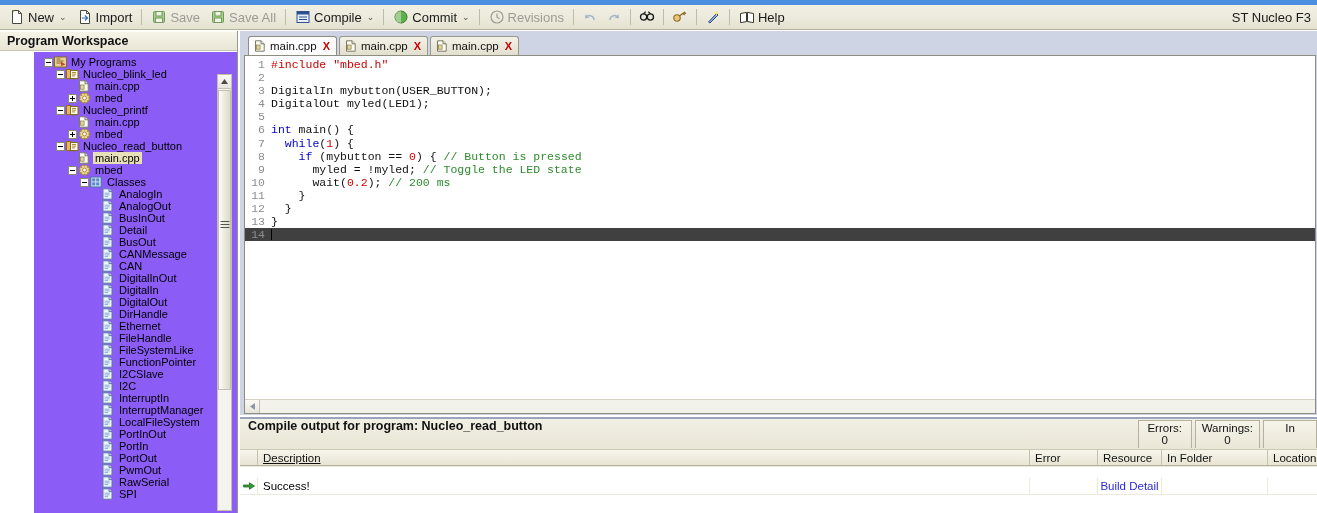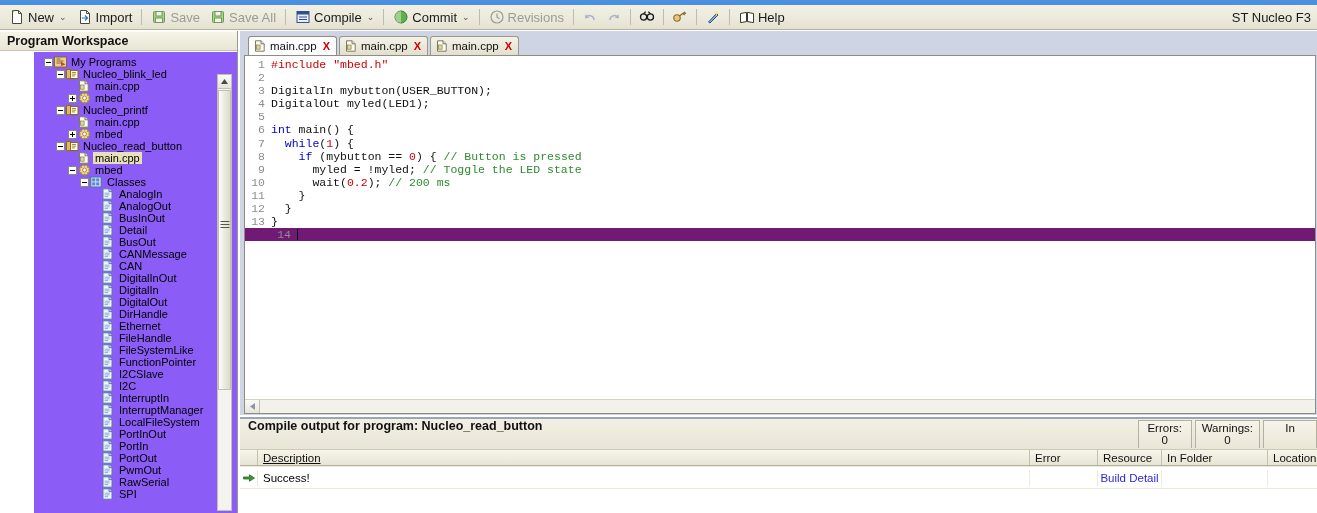--- a/index.html
+++ b/index.html
@@ -151,21 +151,21 @@
     position: absolute; left: 0; top: 0; right: 0; bottom: 14px;
     overflow: hidden; background:#fff;
   }
   .code {
     font-family: "Liberation Mono", monospace;
     font-size: 11.5px; line-height: 13.1px;
     padding-top: 2px;
     white-space: pre;
   }
   .ln-row { display: flex; height: 13.1px; }
-  .ln-row.cur { background: #701a75; padding-left: 26px; }
+  .ln-row.cur { background: #404040; }
   .ln {
     width: 26px; flex: 0 0 26px; text-align: right; padding-right: 6px;
     color: #8d8d8d; user-select: none;
   }
   .src { flex: 1 1 auto; color: #111; }
   .k  { color: #0000cc; }
   .pp { color: #cc0000; }
   .st { color: #cc0000; }
   .cm { color: #2e8b2e; }
   .nm { color: #cc0000; }
@@ -211,22 +211,22 @@
     background: linear-gradient(to bottom,#f7f5ea,#e8e5d5);
     border-top: 1px solid #cdc9b8; border-bottom: 1px solid #b5b1a0;
     font-size: 11.5px; color: #111;
   }
   .col-head .c {
     border-right: 1px solid #c5c1b0; padding: 1px 5px;
     display: flex; align-items: center; overflow: hidden; white-space: nowrap;
   }
   .grid-body { background: #fff; position:absolute; left:0; right:0; top:48px; bottom:0; }
   .row {
-    display: flex; height: 22px; font-size: 11.5px;
-    border-bottom: 1px solid #eceadc; align-items: center;
+    display: flex; height: 28px; font-size: 11.5px;
+    border-bottom: 1px solid #eceadc; align-items: flex-end;
   }
   .row .c {
     border-right: 1px solid #eceadc; padding: 0 5px; height: 16px;
     display:flex; align-items:center; overflow:hidden; white-space: nowrap;
   }
   .link { color: #2a2ad0; text-decoration: none; }
 </style>
 </head>
 <body>
 

